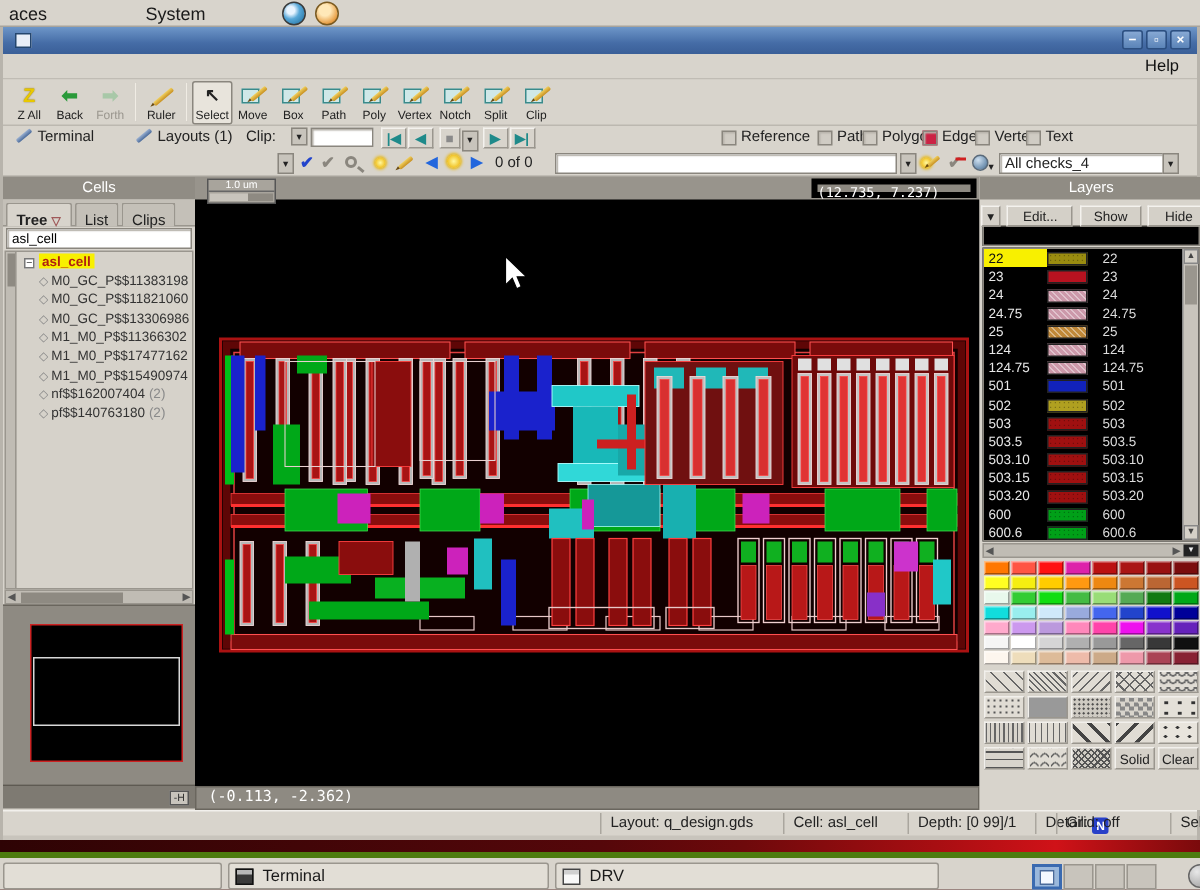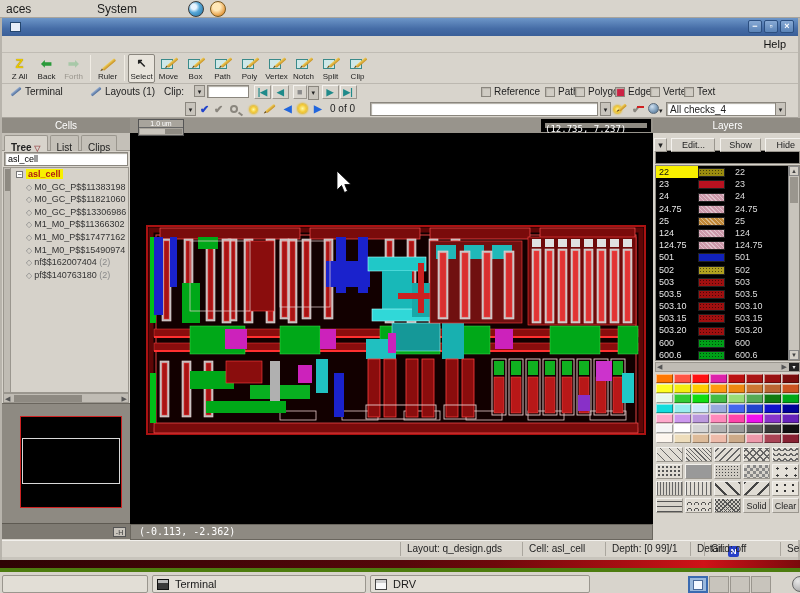--- a/index.html
+++ b/index.html
@@ -640,21 +640,21 @@
       <span class="sseg" style="left:702px"><span>Grid:</span>&nbsp;<span>off</span></span>
       <span class="sseg" style="left:778px; border-right:none"><span>Selected:</span>&nbsp;</span>
     </div>
     <div class="win-bottom"></div>
   </div>
 
   <div class="redstrip"></div>
   <div class="taskbar">
     <span class="taskbtn" style="left:2px; width:146px"></span>
     <span class="taskbtn" style="left:152px; width:214px"><span class="termicon"></span><span>Terminal</span></span>
-    <span class="taskbtn" style="left:370px; width:220px"><span class="drvicon"></span><span>DRV</span></span>
+    <span class="taskbtn" style="left:370px; width:256px"><span class="drvicon"></span><span>DRV</span></span>
     <span class="wsw" style="left:688px">
       <span class="wscell active"></span>
       <span class="wscell"></span>
       <span class="wscell"></span>
       <span class="wscell"></span>
     </span>
     <span class="clockorb"></span>
   </div>
 </div>
 

